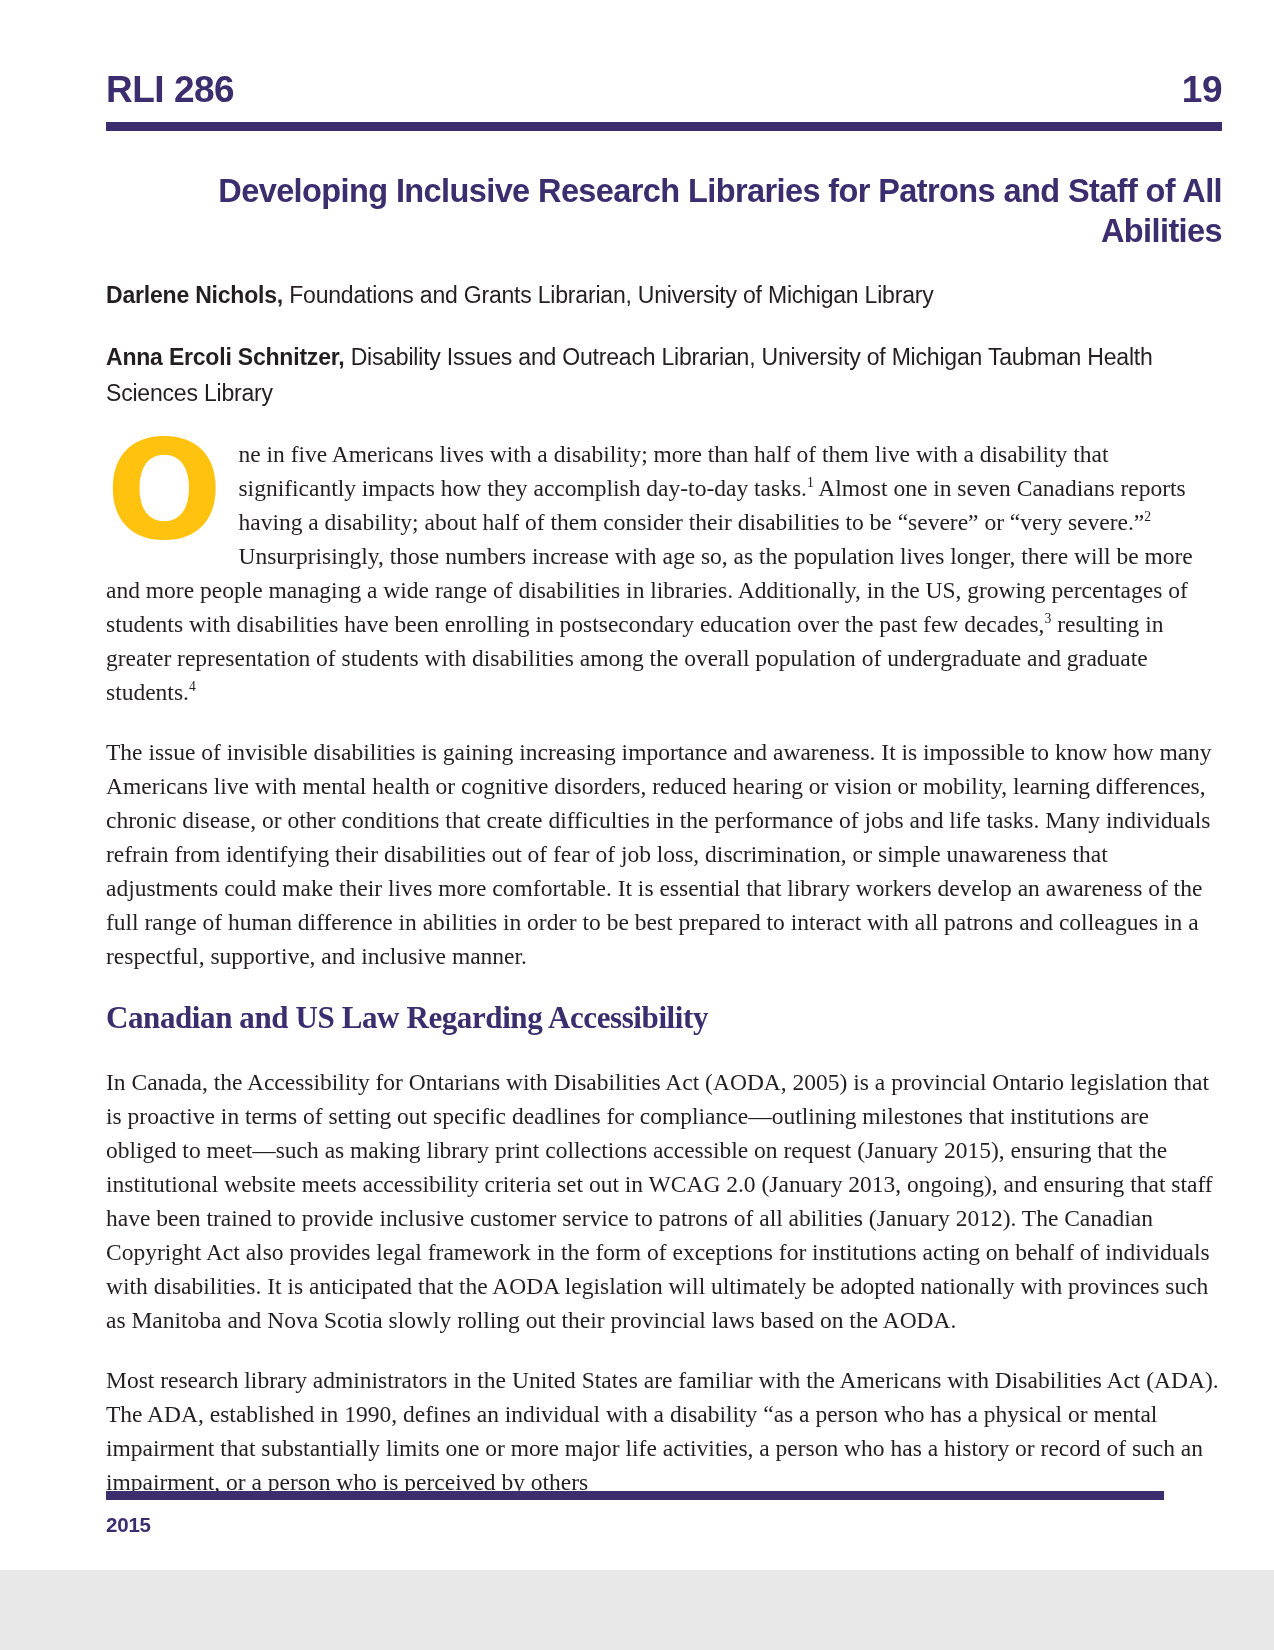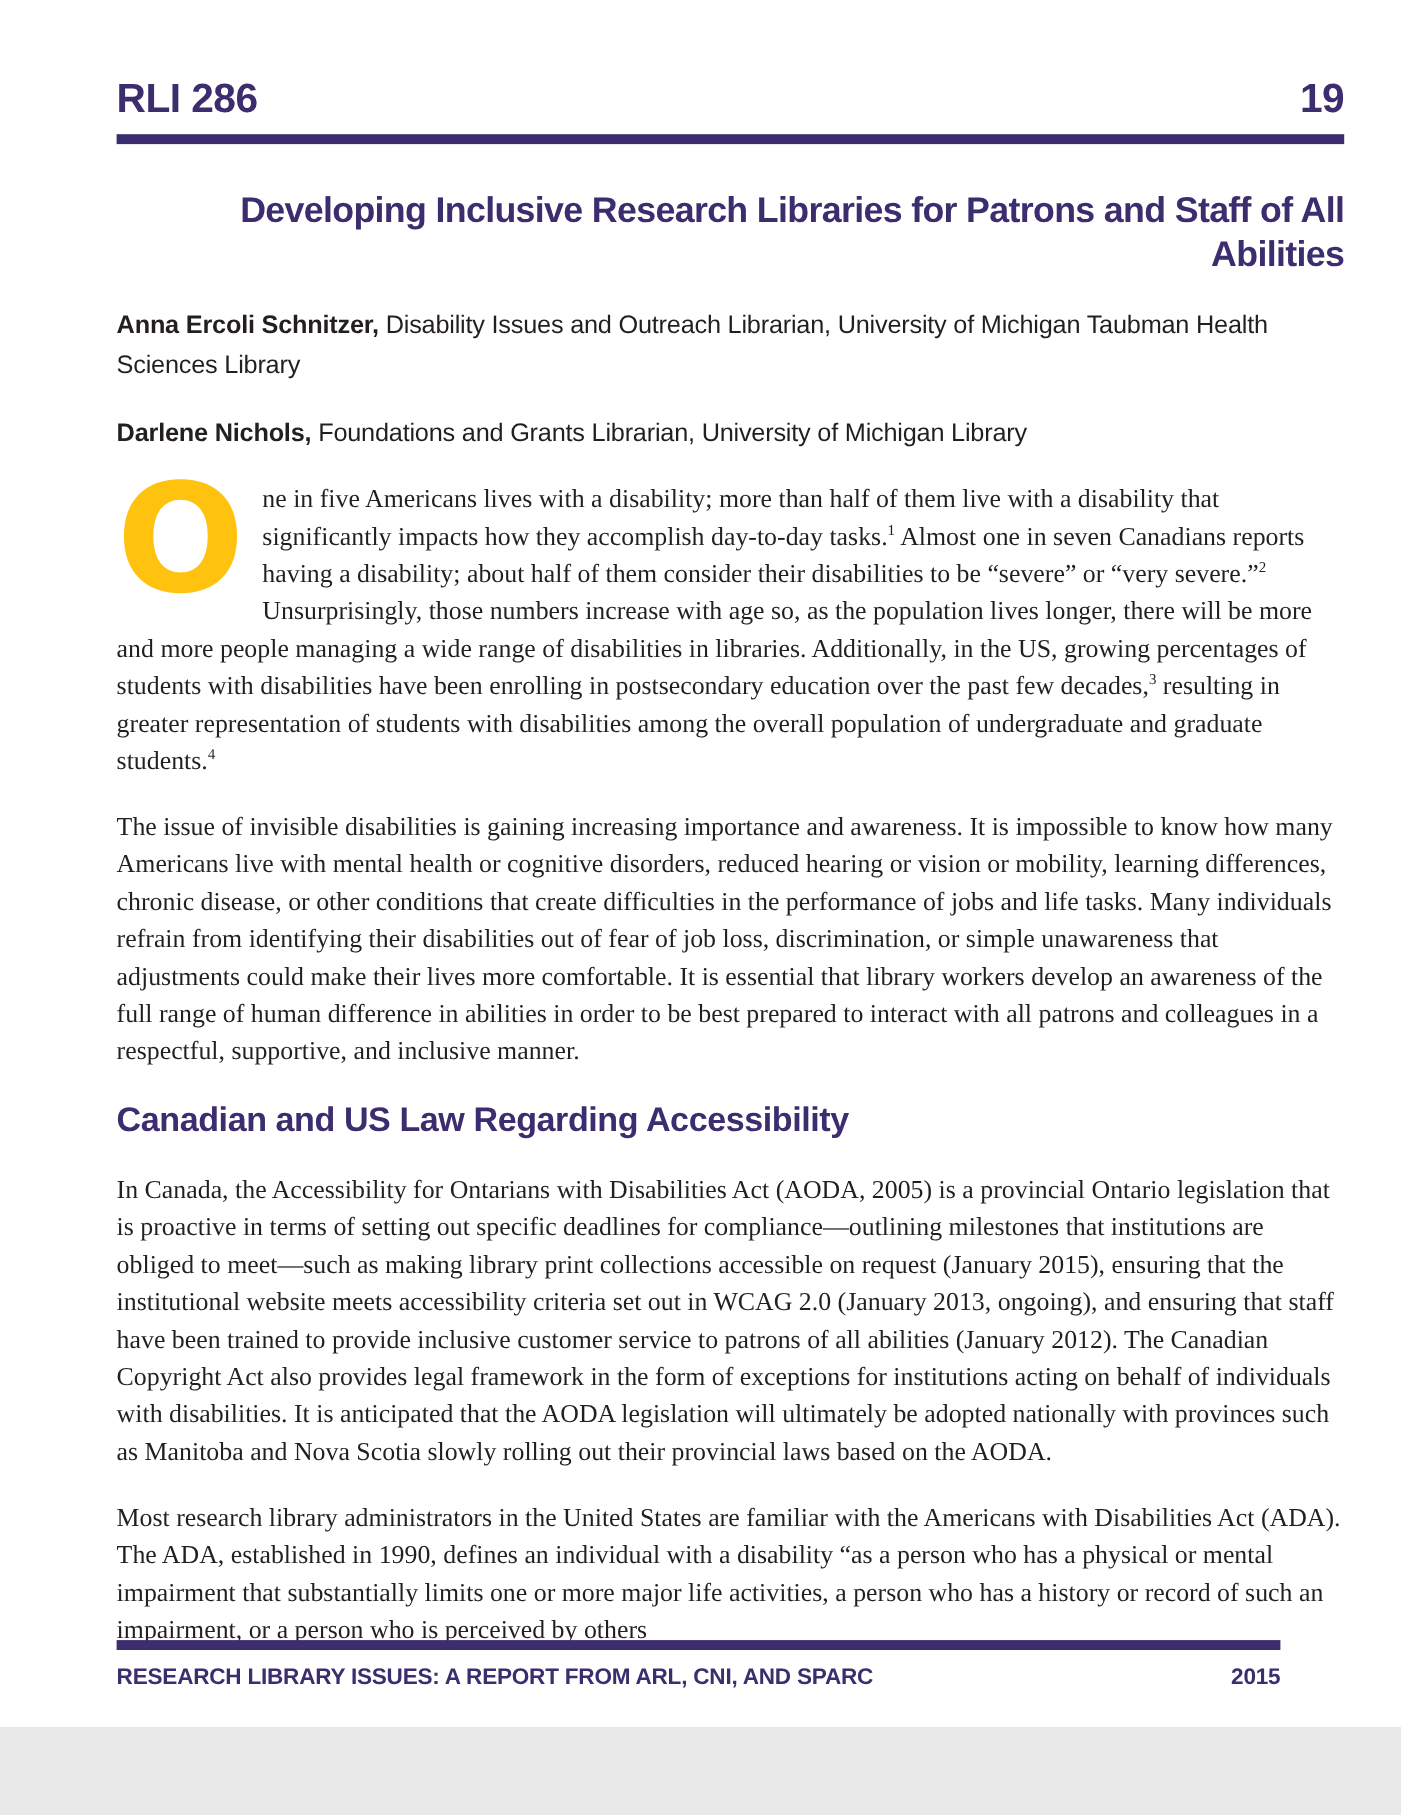--- a/index.html
+++ b/index.html
@@ -63,21 +63,21 @@
     font-family:"DejaVu Sans", sans-serif;
     font-weight:bold;
     font-size:137px;
     line-height:100px;
     height:103px;
     color:var(--gold);
     margin:4px 16px 0 0;
   }
   h2.section-heading{
     margin:10px 0 28px 0;
-    font-family:Liberation Sans, sans-serif;
+    font-family:Liberation Serif, serif;
     font-weight:bold;font-size:31px;line-height:38px;
     letter-spacing:-0.4px;
     color:var(--purple);
   }
   
   .page-footer{
     position:absolute;
     left:106px;right:110px;bottom:32px;
   }
   .footer-rule{height:9px;background:var(--purple);margin:0 0 12px 0;}
@@ -96,39 +96,38 @@
 <div class="page">
 
   <div class="masthead">
     <span>RLI 286</span>
     <span>19</span>
   </div>
   <div class="rule"></div>
 
   <h1 class="article-title">Developing Inclusive Research Libraries for Patrons and Staff of All Abilities</h1>
 
+  <p class="author"><b>Darlene Nichols,</b><span> Foundations and Grants Librarian, University of Michigan Library</span></p>
+
   <p class="author"><b>Anna Ercoli Schnitzer,</b><span> Disability Issues and Outreach Librarian, University of Michigan Taubman Health Sciences Library</span></p>
-
-  <p class="author"><b>Darlene Nichols,</b><span> Foundations and Grants Librarian, University of Michigan Library</span></p>
 
   <div class="body-text">
 
     <p class="body-para"><span class="drop-cap">O</span><span>ne in five Americans lives with a disability; more than half of them live with a disability that significantly impacts how they accomplish day-to-day tasks.</span><sup>1</sup><span> Almost one in seven Canadians reports having a disability; about half of them consider their disabilities to be “severe” or “very severe.”</span><sup>2</sup><span> Unsurprisingly, those numbers increase with age so, as the population lives longer, there will be more and more people managing a wide range of disabilities in libraries. Additionally, in the US, growing percentages of students with disabilities have been enrolling in postsecondary education over the past few decades,</span><sup>3</sup><span> resulting in greater representation of students with disabilities among the overall population of undergraduate and graduate students.</span><sup>4</sup></p>
 
     <p class="body-para">The issue of invisible disabilities is gaining increasing importance and awareness. It is impossible to know how many Americans live with mental health or cognitive disorders, reduced hearing or vision or mobility, learning differences, chronic disease, or other conditions that create difficulties in the performance of jobs and life tasks. Many individuals refrain from identifying their disabilities out of fear of job loss, discrimination, or simple unawareness that adjustments could make their lives more comfortable. It is essential that library workers develop an awareness of the full range of human difference in abilities in order to be best prepared to interact with all patrons and colleagues in a respectful, supportive, and inclusive manner.</p>
 
     <h2 class="section-heading">Canadian and US Law Regarding Accessibility</h2>
 
     <p class="body-para">In Canada, the Accessibility for Ontarians with Disabilities Act (AODA, 2005) is a provincial Ontario legislation that is proactive in terms of setting out specific deadlines for compliance—outlining milestones that institutions are obliged to meet—such as making library print collections accessible on request (January 2015), ensuring that the institutional website meets accessibility criteria set out in WCAG 2.0 (January 2013, ongoing), and ensuring that staff have been trained to provide inclusive customer service to patrons of all abilities (January 2012). The Canadian Copyright Act also provides legal framework in the form of exceptions for institutions acting on behalf of individuals with disabilities. It is anticipated that the AODA legislation will ultimately be adopted nationally with provinces such as Manitoba and Nova Scotia slowly rolling out their provincial laws based on the AODA.</p>
 
     <p class="body-para">Most research library administrators in the United States are familiar with the Americans with Disabilities Act (ADA). The ADA, established in 1990, defines an individual with a disability “as a person who has a physical or mental impairment that substantially limits one or more major life activities, a person who has a history or record of such an impairment, or a person who is perceived by others</p>
 
   </div>
 
   <div class="page-footer">
     <div class="footer-rule"></div>
     <div class="footer-row">
-      <span>RESEARCH LIBRARY ISSUES: A REPORT FROM ARL, CNI, AND SPARC</span>
       <span>2015</span>
     </div>
   </div>
 
 </div>
 
 </body></html>

